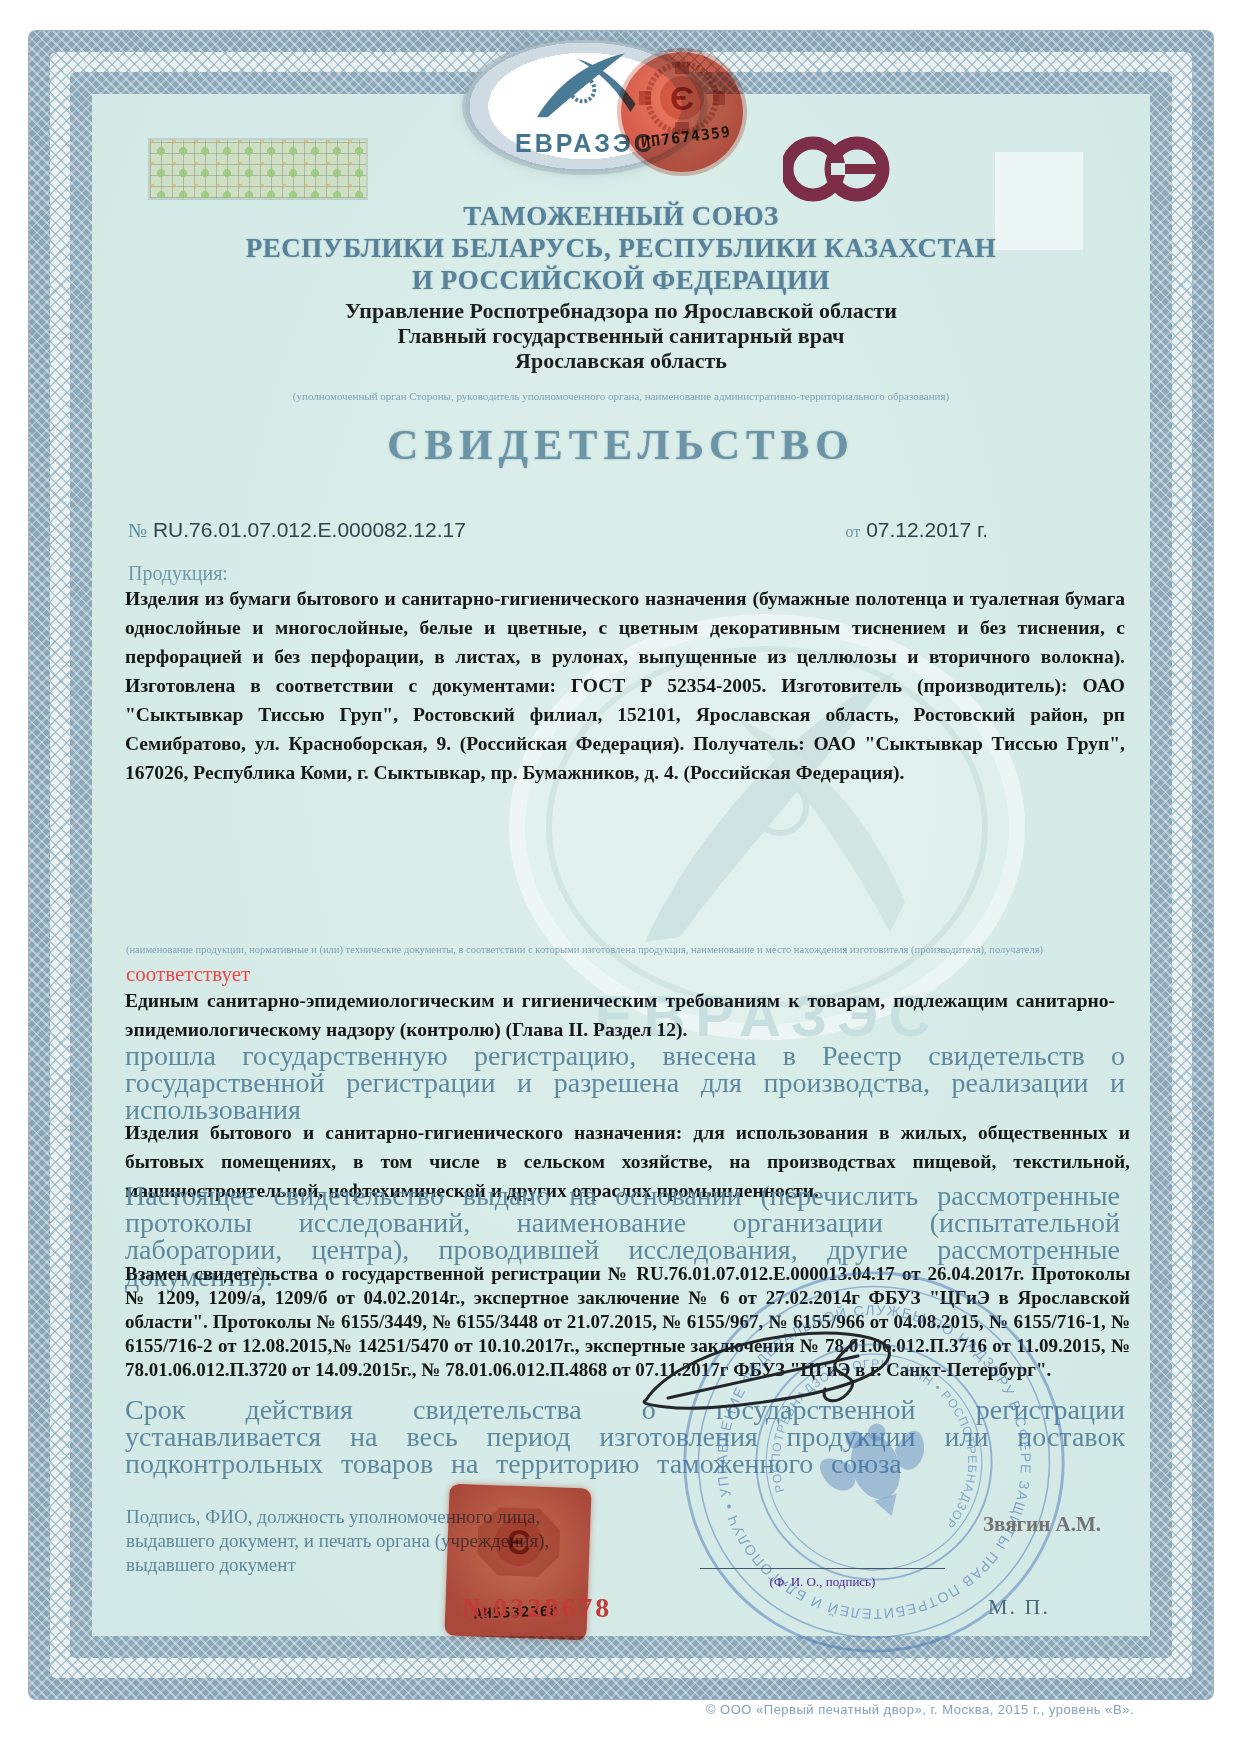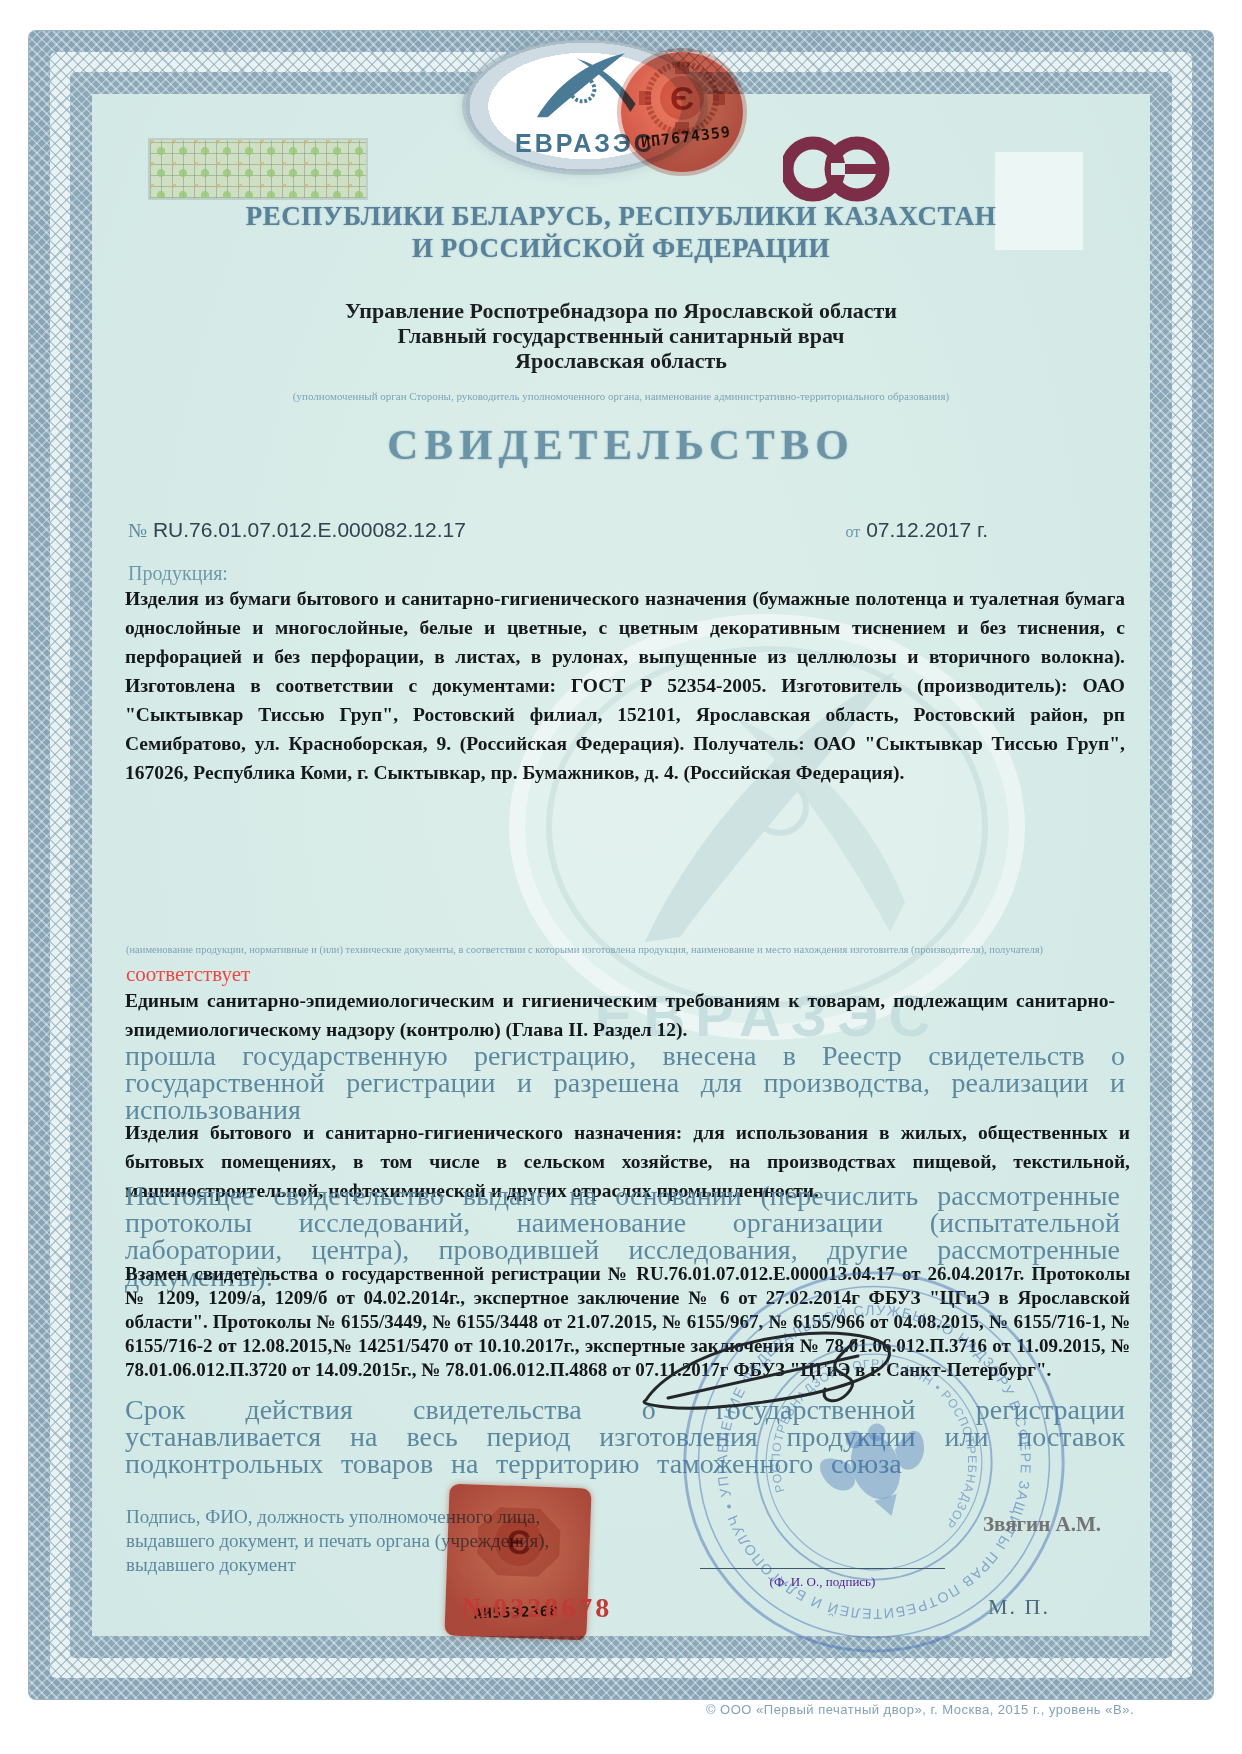--- a/index.html
+++ b/index.html
@@ -172,20 +172,21 @@
 
   <svg class="se-mark" viewBox="0 0 110 66">
     <circle cx="30" cy="33" r="26" fill="none" stroke="#7c2d47" stroke-width="13"></circle>
     <circle cx="74" cy="33" r="26" fill="none" stroke="#7c2d47" stroke-width="13"></circle>
     <rect x="48" y="27" width="22" height="12" fill="#d6ebe7"></rect>
     <rect x="62" y="28" width="42" height="10" fill="#7c2d47"></rect>
   </svg>
   <div class="faded-box"></div>
 
   <div class="hdr hdr-union">
+    <div>ТАМОЖЕННЫЙ СОЮЗ</div>
     <div>РЕСПУБЛИКИ БЕЛАРУСЬ, РЕСПУБЛИКИ КАЗАХСТАН</div>
     <div>И РОССИЙСКОЙ ФЕДЕРАЦИИ</div>
   </div>
   <div class="hdr hdr-auth">
     <div>Управление Роспотребнадзора по Ярославской области</div>
     <div>Главный государственный санитарный врач</div>
     <div>Ярославская область</div>
   </div>
   <div class="hdr hdr-caption">(уполномоченный орган Стороны, руководитель уполномоченного органа, наименование административно-территориального образования)</div>
 

